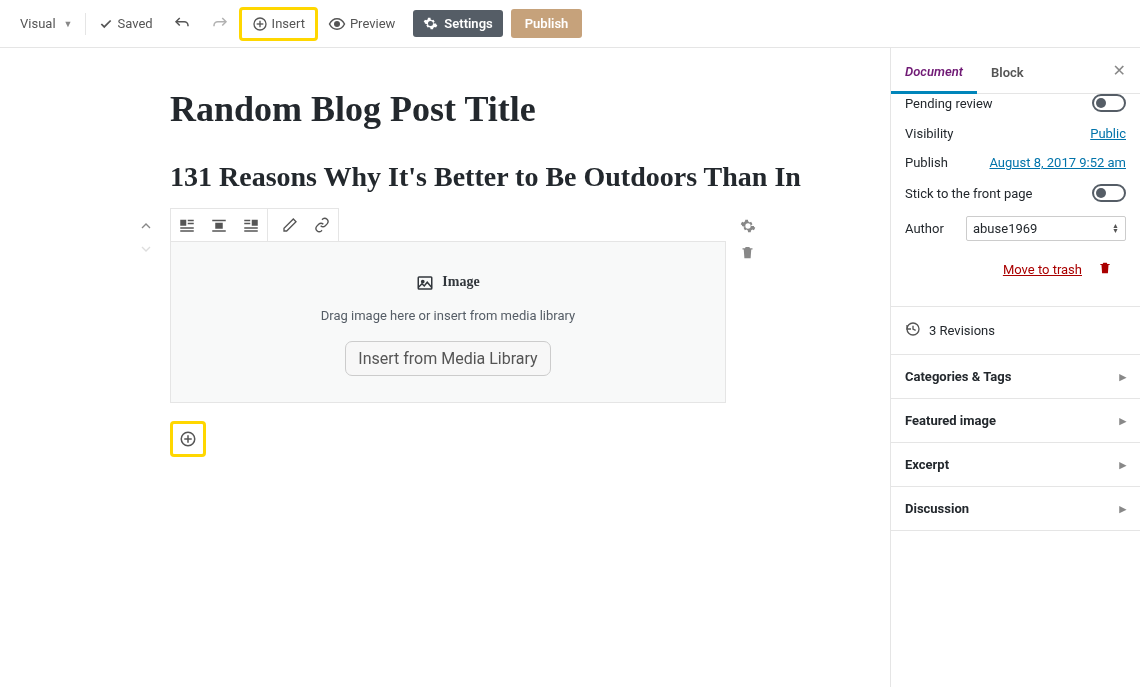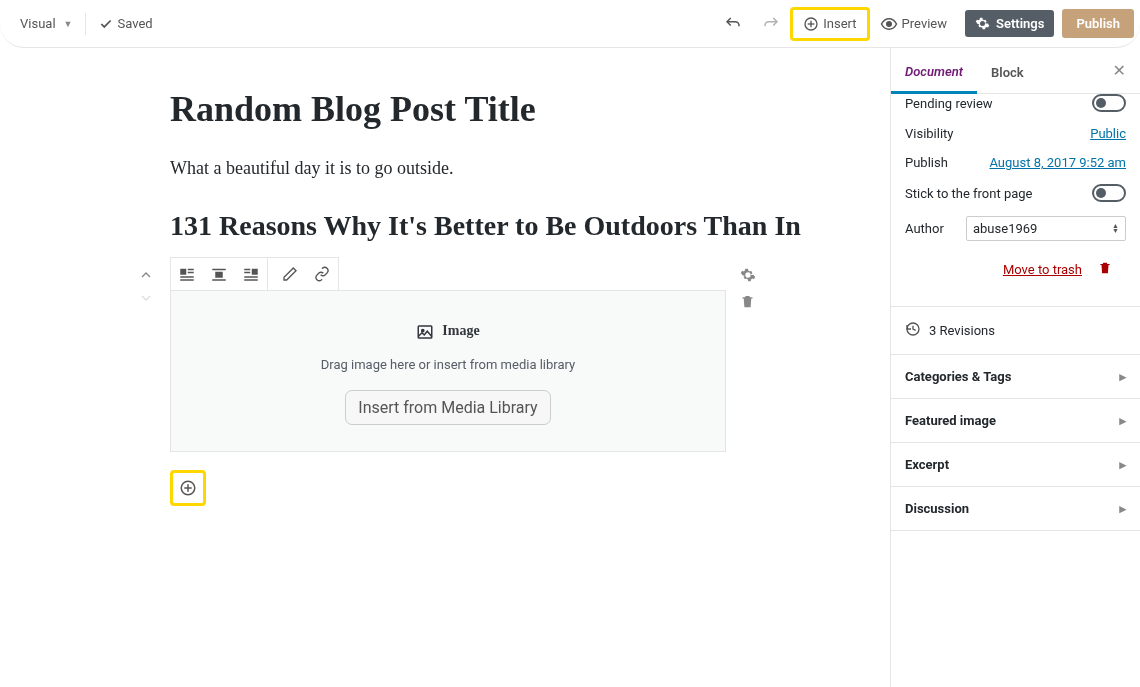--- a/index.html
+++ b/index.html
@@ -1,17 +1,17 @@
 <!DOCTYPE html>
 <html><head>
 <meta charset="utf-8">
 <style>
   * { box-sizing: border-box; margin: 0; padding: 0; }
   body { font-family: -apple-system, BlinkMacSystemFont, "Segoe UI", Roboto, sans-serif; font-size: 13px; color: #32373c; background: #fff; width: 1140px; height: 687px; overflow: hidden; position: relative; }
-  .topbar { height: 48px; display: flex; align-items: center; justify-content: space-between; padding: 0 6px 0 10px; border-bottom: 1px solid #e5e5e5; border-radius: 24px; }
+  .topbar { height: 48px; display: flex; align-items: center; padding: 0 6px 0 10px; border-bottom: 1px solid #e5e5e5; }
   .topbar-left, .topbar-right { display: flex; align-items: center; gap: 0; }
   .tb-item { display: inline-flex; align-items: center; padding: 6px 10px; font-size: 13px; color: #555; cursor: pointer; gap: 4px; }
   .tb-visual { color: #555; }
   .sep { width: 1px; height: 22px; background: #e5e5e5; margin: 0 3px; }
   .dropdown-tri { font-size: 9px; color: #888; margin-left: 4px; }
   .check-icon svg, .tb-svg svg { display: block; }
   .hl-box { border: 3px solid #ffd700; border-radius: 4px; display: inline-flex; align-items: center; }
   .btn-dark { background: #555d66; color: #fff; border-radius: 3px; padding: 6px 10px; display: inline-flex; align-items: center; gap: 6px; font-weight: 600; font-size: 13px; }
   .btn-publish { background: #c6a27b; color: #fff; border-radius: 3px; padding: 7px 14px; font-weight: 600; font-size: 13px; }
   .tb-gap { width: 8px; }
@@ -126,21 +126,20 @@
     <div class="btn-publish">
       <span>Publish</span>
     </div>
   </div>
 </div>
 
 <div class="main-wrap">
   <div class="editor">
     <div class="editor-inner">
       <h1 class="post-title">Random Blog Post Title</h1>
-      <p class="post-p">What a beautiful day it is to go outside.</p>
       <h2 class="post-h2">131 Reasons Why It's Better to Be Outdoors Than In</h2>
 
       <div class="block-container">
         <div class="block-sidecol-left">
           <span><svg width="16" height="16" viewBox="0 0 24 24" fill="none" stroke="#888" stroke-width="2">
                 <polyline points="6 15 12 9 18 15"></polyline>
               </svg></span>
           <span class="disabled"><svg width="16" height="16" viewBox="0 0 24 24" fill="none" stroke="#ddd" stroke-width="2">
                 <polyline points="6 9 12 15 18 9"></polyline>
               </svg></span>

